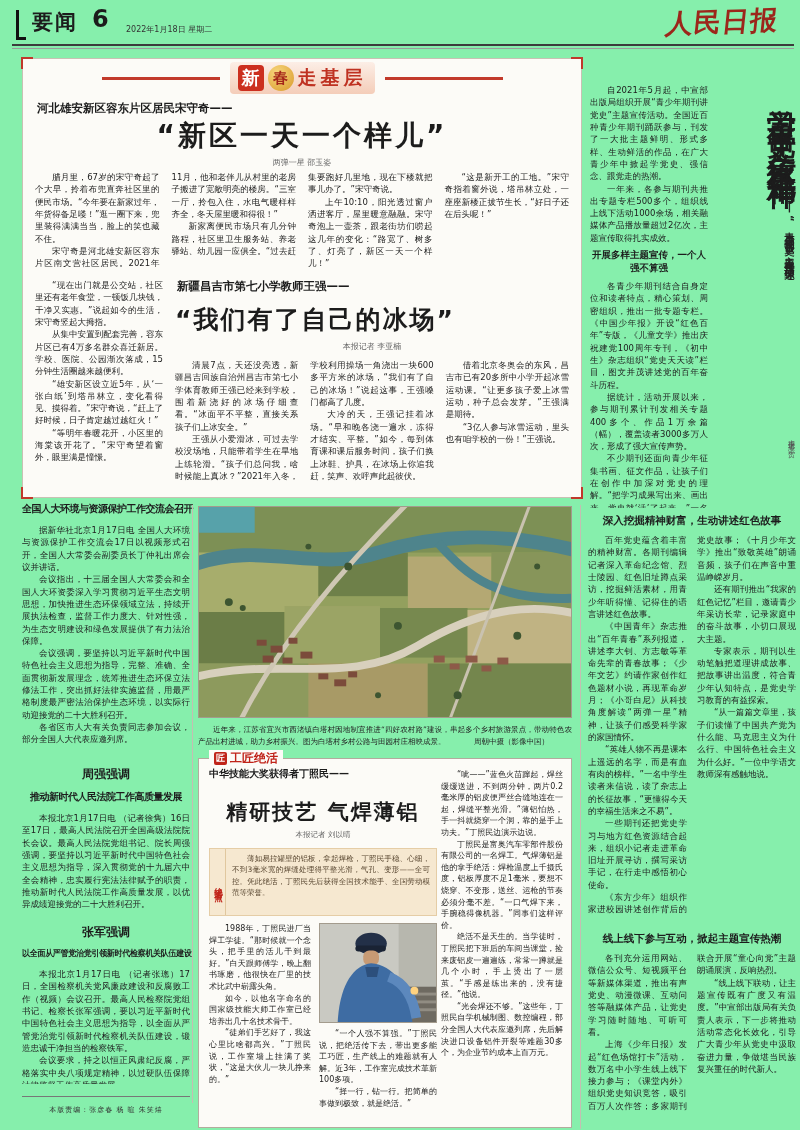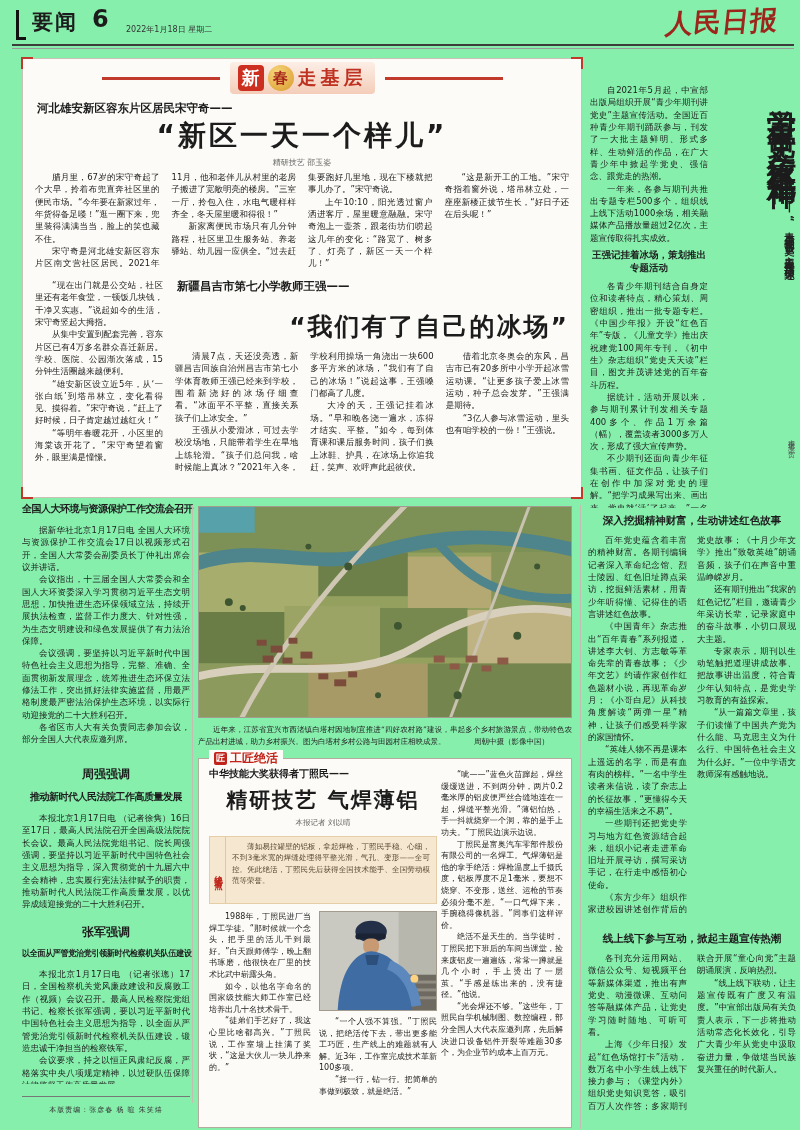--- a/index.html
+++ b/index.html
@@ -50,21 +50,21 @@
   .a1-kicker { position:absolute; left:14px; top:42px; font-size:11.5px; font-weight:bold; }
   .a1-head { position:absolute; left:0; right:0; top:58px; text-align:center;
     font-size:28px; font-weight:bold; letter-spacing:3px; }
   .a1-byline { position:absolute; left:0; right:0; top:98px; text-align:center; font-size:8px; color:#666; }
   .a1-body { position:absolute; left:12px; right:12px; top:112px; height:102px;
     column-count:4; column-gap:12px; }
   .a2-row { position:absolute; left:12px; right:12px; top:220px; height:212px; display:flex; }
   .a1-cont { width:128px; flex:none; overflow:hidden; }
   .a2-block { flex:1; margin-left:12px; position:relative; }
   .a2-kicker { font-size:11.5px; font-weight:bold; margin-left:2px; }
-  .a2-head { text-align:right; font-size:25px; font-weight:bold; letter-spacing:2px; margin-top:16px; }
+  .a2-head { text-align:left; font-size:25px; font-weight:bold; letter-spacing:2px; margin-top:9px; }
   .a2-byline { text-align:center; font-size:8px; color:#666; margin-top:5px; }
   .a2-body { margin-top:7px; height:134px; column-count:3; column-gap:12px; }
 
   
   .ph-topcol { position:absolute; left:590px; top:84px; width:118px; height:424px; overflow:hidden; }
   .ph-subhead { font-size:9.5px; font-weight:bold; text-align:center; margin:5px 0; text-indent:0; }
   .vstrip { position:absolute; left:712px; top:86px; width:84px; height:420px;
     writing-mode:vertical-rl; display:flex; }
   .v-main { font-size:29px; font-weight:bold; letter-spacing:5px; line-height:1; margin-left:6px; }
   .v-sub  { font-size:10px; font-weight:bold; letter-spacing:2px; color:#222; margin-left:8px; margin-top:30px; }
@@ -103,21 +103,21 @@
   .craft { position:absolute; left:198px; top:758px; width:374px; height:370px;
     border:1px solid #b3ab9e; background:#fcfbf7; }
   .craft-label { position:absolute; left:10px; top:-9px; background:#fcfbf7; padding:0 5px;
     display:flex; align-items:center; gap:3px; color:#c0241a; font-weight:bold; font-size:12px; }
   .craft-icon { width:13px; height:13px; background:#c0241a; color:#fff; font-size:9px;
     display:flex; align-items:center; justify-content:center; border-radius:2px; }
   .craft-right { position:absolute; right:8px; top:10px; width:122px; height:350px; overflow:hidden; }
   .craft-right p, .craft-colA p, .craft-colB p { font-size:8px; line-height:1.45; }
   .craft-left { position:absolute; left:10px; top:8px; width:228px; }
   .cr-kicker { font-size:10px; font-weight:bold; }
-  .cr-head { text-align:center; font-size:21px; font-weight:bold; letter-spacing:2px; margin-top:5px; }
+  .cr-head { text-align:center; font-size:21px; font-weight:bold; letter-spacing:2px; margin-top:17px; }
   .cr-byline { text-align:center; font-size:7.5px; color:#666; margin-top:4px; }
   .hl-box { margin-top:8px; height:68px; background:#f6e8d0; border:1px solid #e5cda6;
     display:flex; overflow:hidden;justify-content:space-between; }
   .hl-label { flex:none; width:16px; writing-mode:vertical-rl; font-size:8.5px; font-weight:bold;
     color:#c0241a; letter-spacing:2px; text-align:center; border-right:1px solid #e0c79e; padding-top:4px; }
   .hl-text { padding:4px 6px; font-size:7.5px; line-height:1.5; color:#57452f; text-align:justify; text-indent:2em; }
   .cr-lower { display:flex; gap:8px; margin-top:7px; }
   .craft-colA { width:102px; height:212px; overflow:hidden; }
   .craft-colB { width:118px; }
   .worker { width:118px; height:100px; border:1px solid #a39b8d; }
@@ -148,54 +148,55 @@
       <span class="banner-badge">
         <span class="xin">新</span>
         <span class="chun">春</span>
         <span class="zjc">走基层</span>
       </span>
       <span class="banner-line"></span>
     </div>
 
     <div class="a1-kicker">河北雄安新区容东片区居民宋守奇——</div>
     <div class="a1-head">“新区一天一个样儿”</div>
-    <div class="a1-byline">精研技艺 邵玉姿</div>
+    <div class="a1-byline">两弹一星 邵玉姿</div>
     <div class="a1-body body-sm cols">
       <p>腊月里，67岁的宋守奇起了个大早，拎着布兜直奔社区里的便民市场。“今年要在新家过年，年货得备足喽！”逛一圈下来，兜里装得满满当当，脸上的笑也藏不住。</p>
       <p>宋守奇是河北雄安新区容东片区南文营社区居民。2021年11月，他和老伴儿从村里的老房子搬进了宽敞明亮的楼房。“三室一厅，拎包入住，水电气暖样样齐全，冬天屋里暖和得很！”</p>
       <p>新家离便民市场只有几分钟路程，社区里卫生服务站、养老驿站、幼儿园一应俱全。“过去赶集要跑好几里地，现在下楼就把事儿办了。”宋守奇说。</p>
       <p>上午10:10，阳光透过窗户洒进客厅，屋里暖意融融。宋守奇泡上一壶茶，跟老街坊们唠起这几年的变化：“路宽了、树多了、灯亮了，新区一天一个样儿！”</p>
       <p>“这是新开工的工地。”宋守奇指着窗外说，塔吊林立处，一座座新楼正拔节生长，“好日子还在后头呢！”</p>
     </div>
 
     <div class="a2-row">
       <div class="a1-cont body-sm">
         <p>“现在出门就是公交站，社区里还有老年食堂，一顿饭几块钱，干净又实惠。”说起如今的生活，宋守奇竖起大拇指。</p>
         <p>从集中安置到配套完善，容东片区已有4万多名群众喜迁新居。学校、医院、公园渐次落成，15分钟生活圈越来越便利。</p>
         <p>“雄安新区设立近5年，从‘一张白纸’到塔吊林立，变化看得见、摸得着。”宋守奇说，“赶上了好时候，日子肯定越过越红火！”</p>
         <p>“等明年春暖花开，小区里的海棠该开花了。”宋守奇望着窗外，眼里满是憧憬。</p>
       </div>
       <div class="a2-block">
         <div class="a2-kicker">新疆昌吉市第七小学教师王强——</div>
         <div class="a2-head">“我们有了自己的冰场”</div>
+        <div class="a2-byline">本报记者 李亚楠</div>
         <div class="a2-body body-sm cols">
           <p>清晨7点，天还没亮透，新疆昌吉回族自治州昌吉市第七小学体育教师王强已经来到学校，围着新浇好的冰场仔细查看。“冰面平不平整，直接关系孩子们上冰安全。”</p>
           <p>王强从小爱滑冰，可过去学校没场地，只能带着学生在旱地上练轮滑。“孩子们总问我，啥时候能上真冰？”2021年入冬，学校利用操场一角浇出一块600多平方米的冰场，“我们有了自己的冰场！”说起这事，王强嗓门都高了几度。</p>
           <p>大冷的天，王强记挂着冰场。“早和晚各浇一遍水，冻得才结实、平整。”如今，每到体育课和课后服务时间，孩子们换上冰鞋、护具，在冰场上你追我赶，笑声、欢呼声此起彼伏。</p>
           <p>借着北京冬奥会的东风，昌吉市已有20多所中小学开起冰雪运动课。“让更多孩子爱上冰雪运动，种子总会发芽。”王强满是期待。</p>
           <p>“3亿人参与冰雪运动，里头也有咱学校的一份！”王强说。</p>
         </div>
       </div>
     </div>
   </div>
 
   <div class="ph-topcol body-sm">
     <p>自2021年5月起，中宣部出版局组织开展“青少年期刊讲党史”主题宣传活动。全国近百种青少年期刊踊跃参与，刊发了一大批主题鲜明、形式多样、生动鲜活的作品，在广大青少年中掀起学党史、强信念、跟党走的热潮。</p>
     <p>一年来，各参与期刊共推出专题专栏500多个，组织线上线下活动1000余场，相关融媒体产品播放量超过2亿次，主题宣传取得扎实成效。</p>
-    <div class="ph-subhead">王强记挂着冰场，策划推出专题活动</div>
+    <div class="ph-subhead">开展多样主题宣传，一个人强不算强</div>
     <p>各青少年期刊结合自身定位和读者特点，精心策划、周密组织，推出一批专题专栏。《中国少年报》开设“红色百年”专版，《儿童文学》推出庆祝建党100周年专刊，《初中生》杂志组织“党史天天读”栏目，图文并茂讲述党的百年奋斗历程。</p>
     <p>据统计，活动开展以来，参与期刊累计刊发相关专题400多个、作品1万余篇（幅），覆盖读者3000多万人次，形成了强大宣传声势。</p>
     <p>不少期刊还面向青少年征集书画、征文作品，让孩子们在创作中加深对党史的理解。“把学习成果写出来、画出来，党史就‘活’了起来。”一名编辑说。</p>
   </div>
 
   <div class="vstrip">
     <span class="v-main">学习百年党史 传承红色精神</span>
     <span class="v-sub">——“青少年期刊讲党史”主题宣传活动综述</span>
     <span class="v-byline">本报记者 张 贺</span>
   </div>

